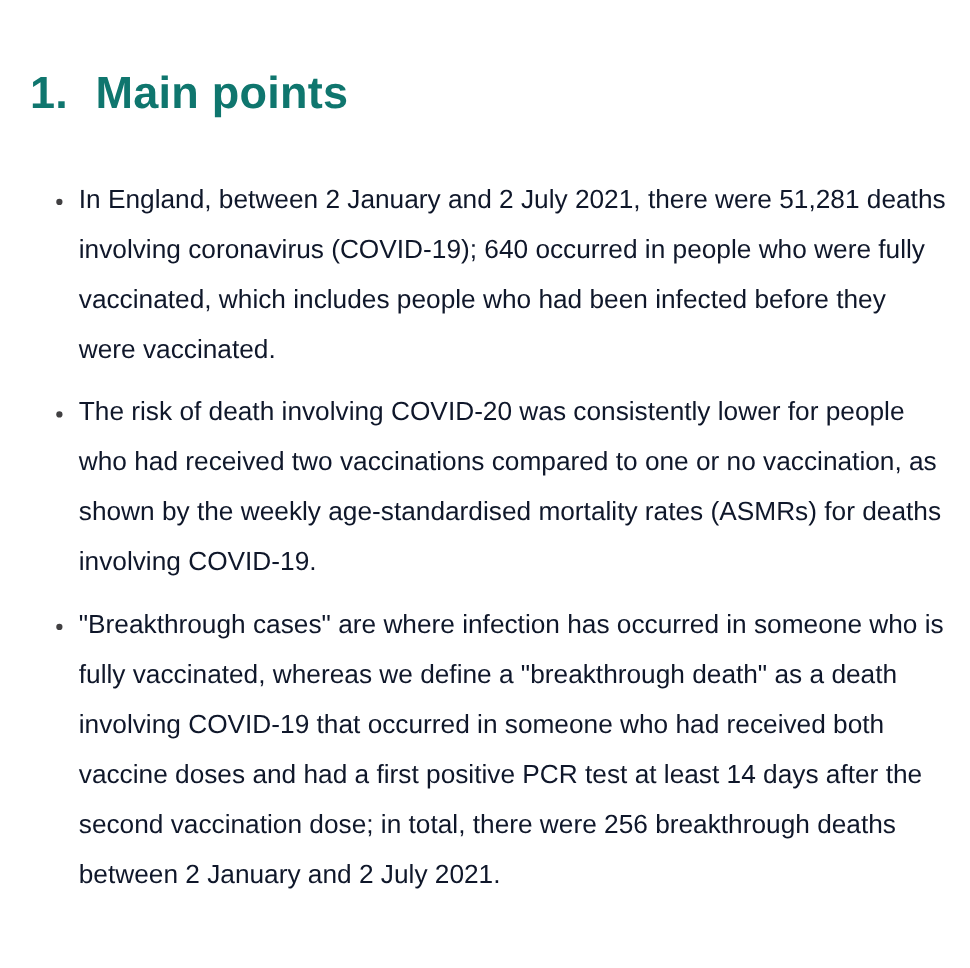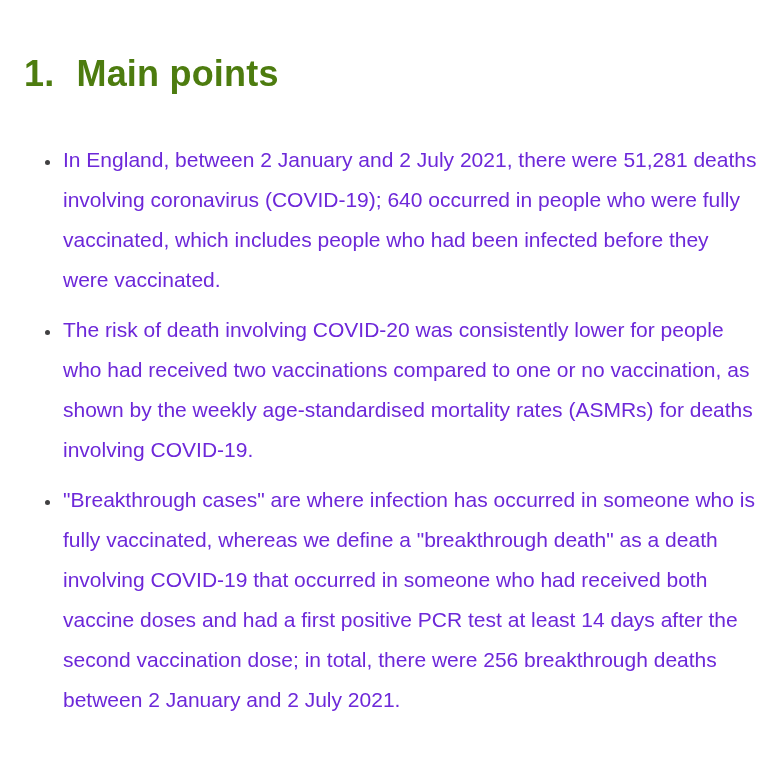--- a/index.html
+++ b/index.html
@@ -16,39 +16,39 @@
   .content {
     box-sizing: border-box;
     width: 776px;
     padding: 0 18px 0 24px;
   }
   .section-heading {
     margin: 52px 0 0 0;
     font-size: 36px;
     line-height: 44px;
     font-weight: 700;
-    color: #4d7c0f;
+    color: #0f766e;
     letter-spacing: 0.2px;
   }
   .section-heading .heading-number {
     display: inline-block;
     margin-right: 22px;
   }
   .bullet-list {
     margin: 44px 0 0 0;
     padding: 0 0 0 38px;
     list-style: disc outside;
     color: #414042;
   }
   .bullet-list li {
     font-size: 21px;
     line-height: 40px;
     margin: 0 0 10px 0;
     padding-left: 1px;
-    color: #6d28d9;
+    color: #0f172a;
   }
   .bullet-list li::marker {
     color: #414042;
     font-size: 18px;
   }
 </style>
 </head>
 <body>
 
 <div class="content">

